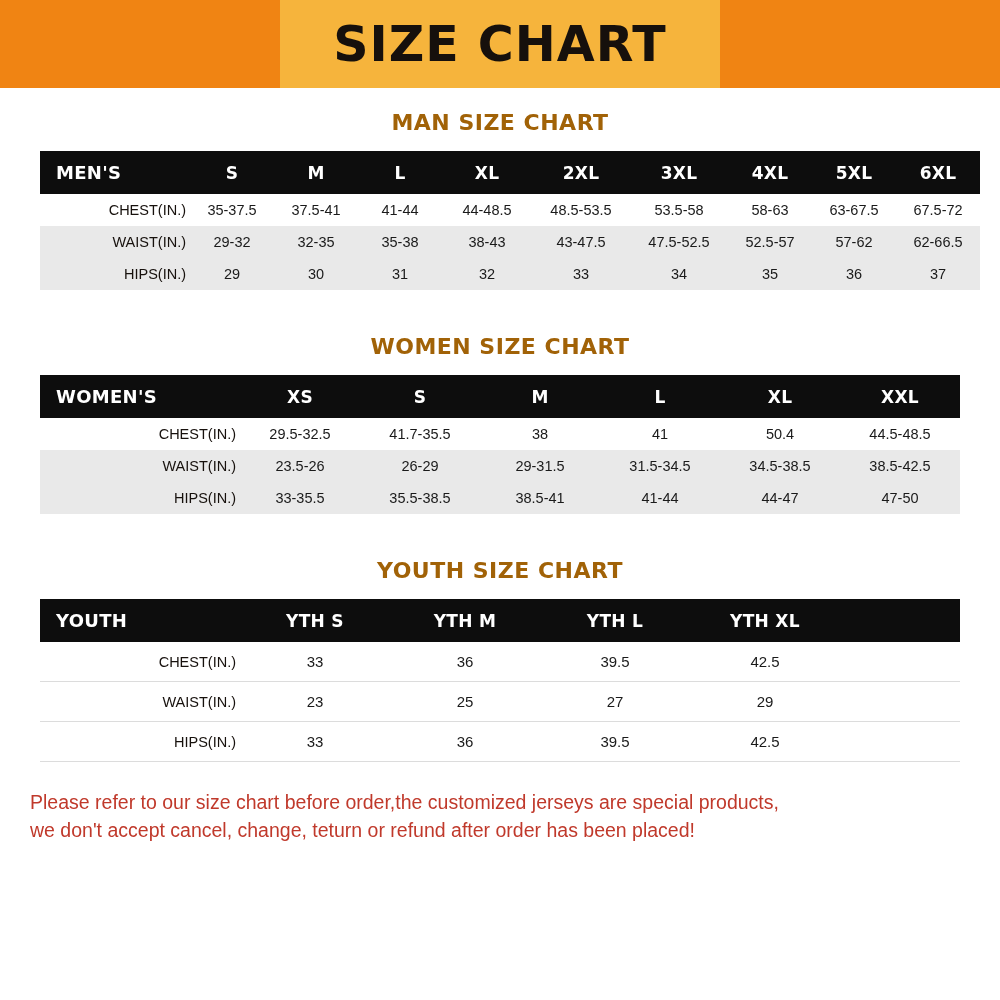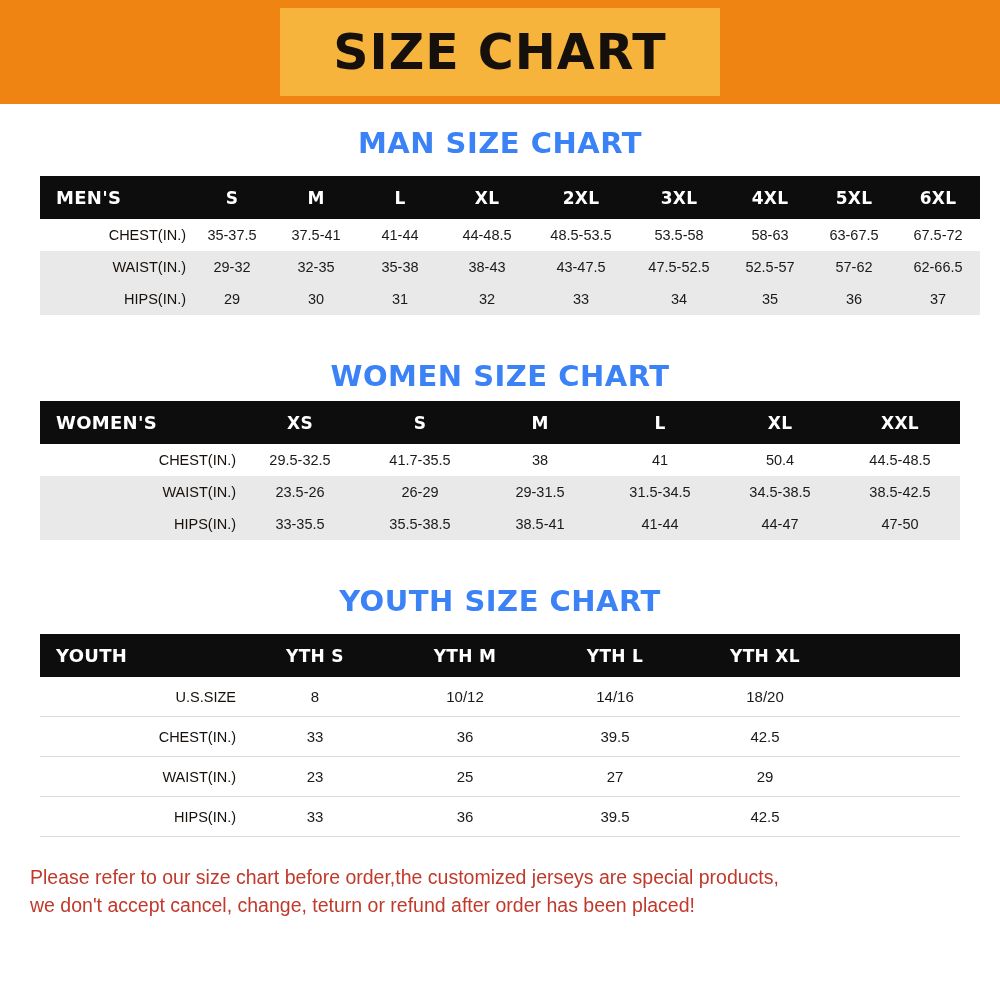--- a/index.html
+++ b/index.html
@@ -16,21 +16,21 @@
   .page {
     position: relative;
     width: 1000px;
     height: 1000px;
     box-sizing: border-box;
   }
 
   
   .banner {
     position: relative;
-    height: 104px;
+    height: 88px;
     background: #f08413;
     display: flex;
     align-items: center;
     justify-content: center;
   }
   .banner-inner {
     background: #f6b43c;
     width: 440px;
     height: 88px;
     display: flex;
@@ -47,26 +47,26 @@
   }
 
   
   .section {
     padding: 0 40px;
   }
   .section-title {
     text-align: center;
     font-family: "DejaVu Sans", sans-serif;
     font-weight: 700;
-    color: #3b82f6;
-    font-size: 29px;
+    color: #a16207;
+    font-size: 22px;
     letter-spacing: 0.5px;
   }
   .t-man   { margin: 22px 0 16px 0; }
-  .t-women { margin: 44px 0 8px 0; }
+  .t-women { margin: 44px 0 16px 0; }
   .t-youth { margin: 44px 0 16px 0; }
 
   
   table.chart {
     border-collapse: collapse;
     width: 920px;
     margin: 0 auto;
     table-layout: fixed;
   }
   table.chart tr.head {
@@ -269,28 +269,20 @@
       <tbody>
           <tr class="head">
         <td class="rowlabel">YOUTH</td>
         <td>YTH S</td>
         <td>YTH M</td>
         <td>YTH L</td>
         <td>YTH XL</td>
         <td></td>
       </tr>
       <tr class="plain">
-        <td class="rowlabel">U.S.SIZE</td>
-        <td>8</td>
-        <td>10/12</td>
-        <td>14/16</td>
-        <td>18/20</td>
-        <td></td>
-      </tr>
-      <tr class="plain">
         <td class="rowlabel">CHEST(IN.)</td>
         <td>33</td>
         <td>36</td>
         <td>39.5</td>
         <td>42.5</td>
         <td></td>
       </tr>
       <tr class="plain">
         <td class="rowlabel">WAIST(IN.)</td>
         <td>23</td>

